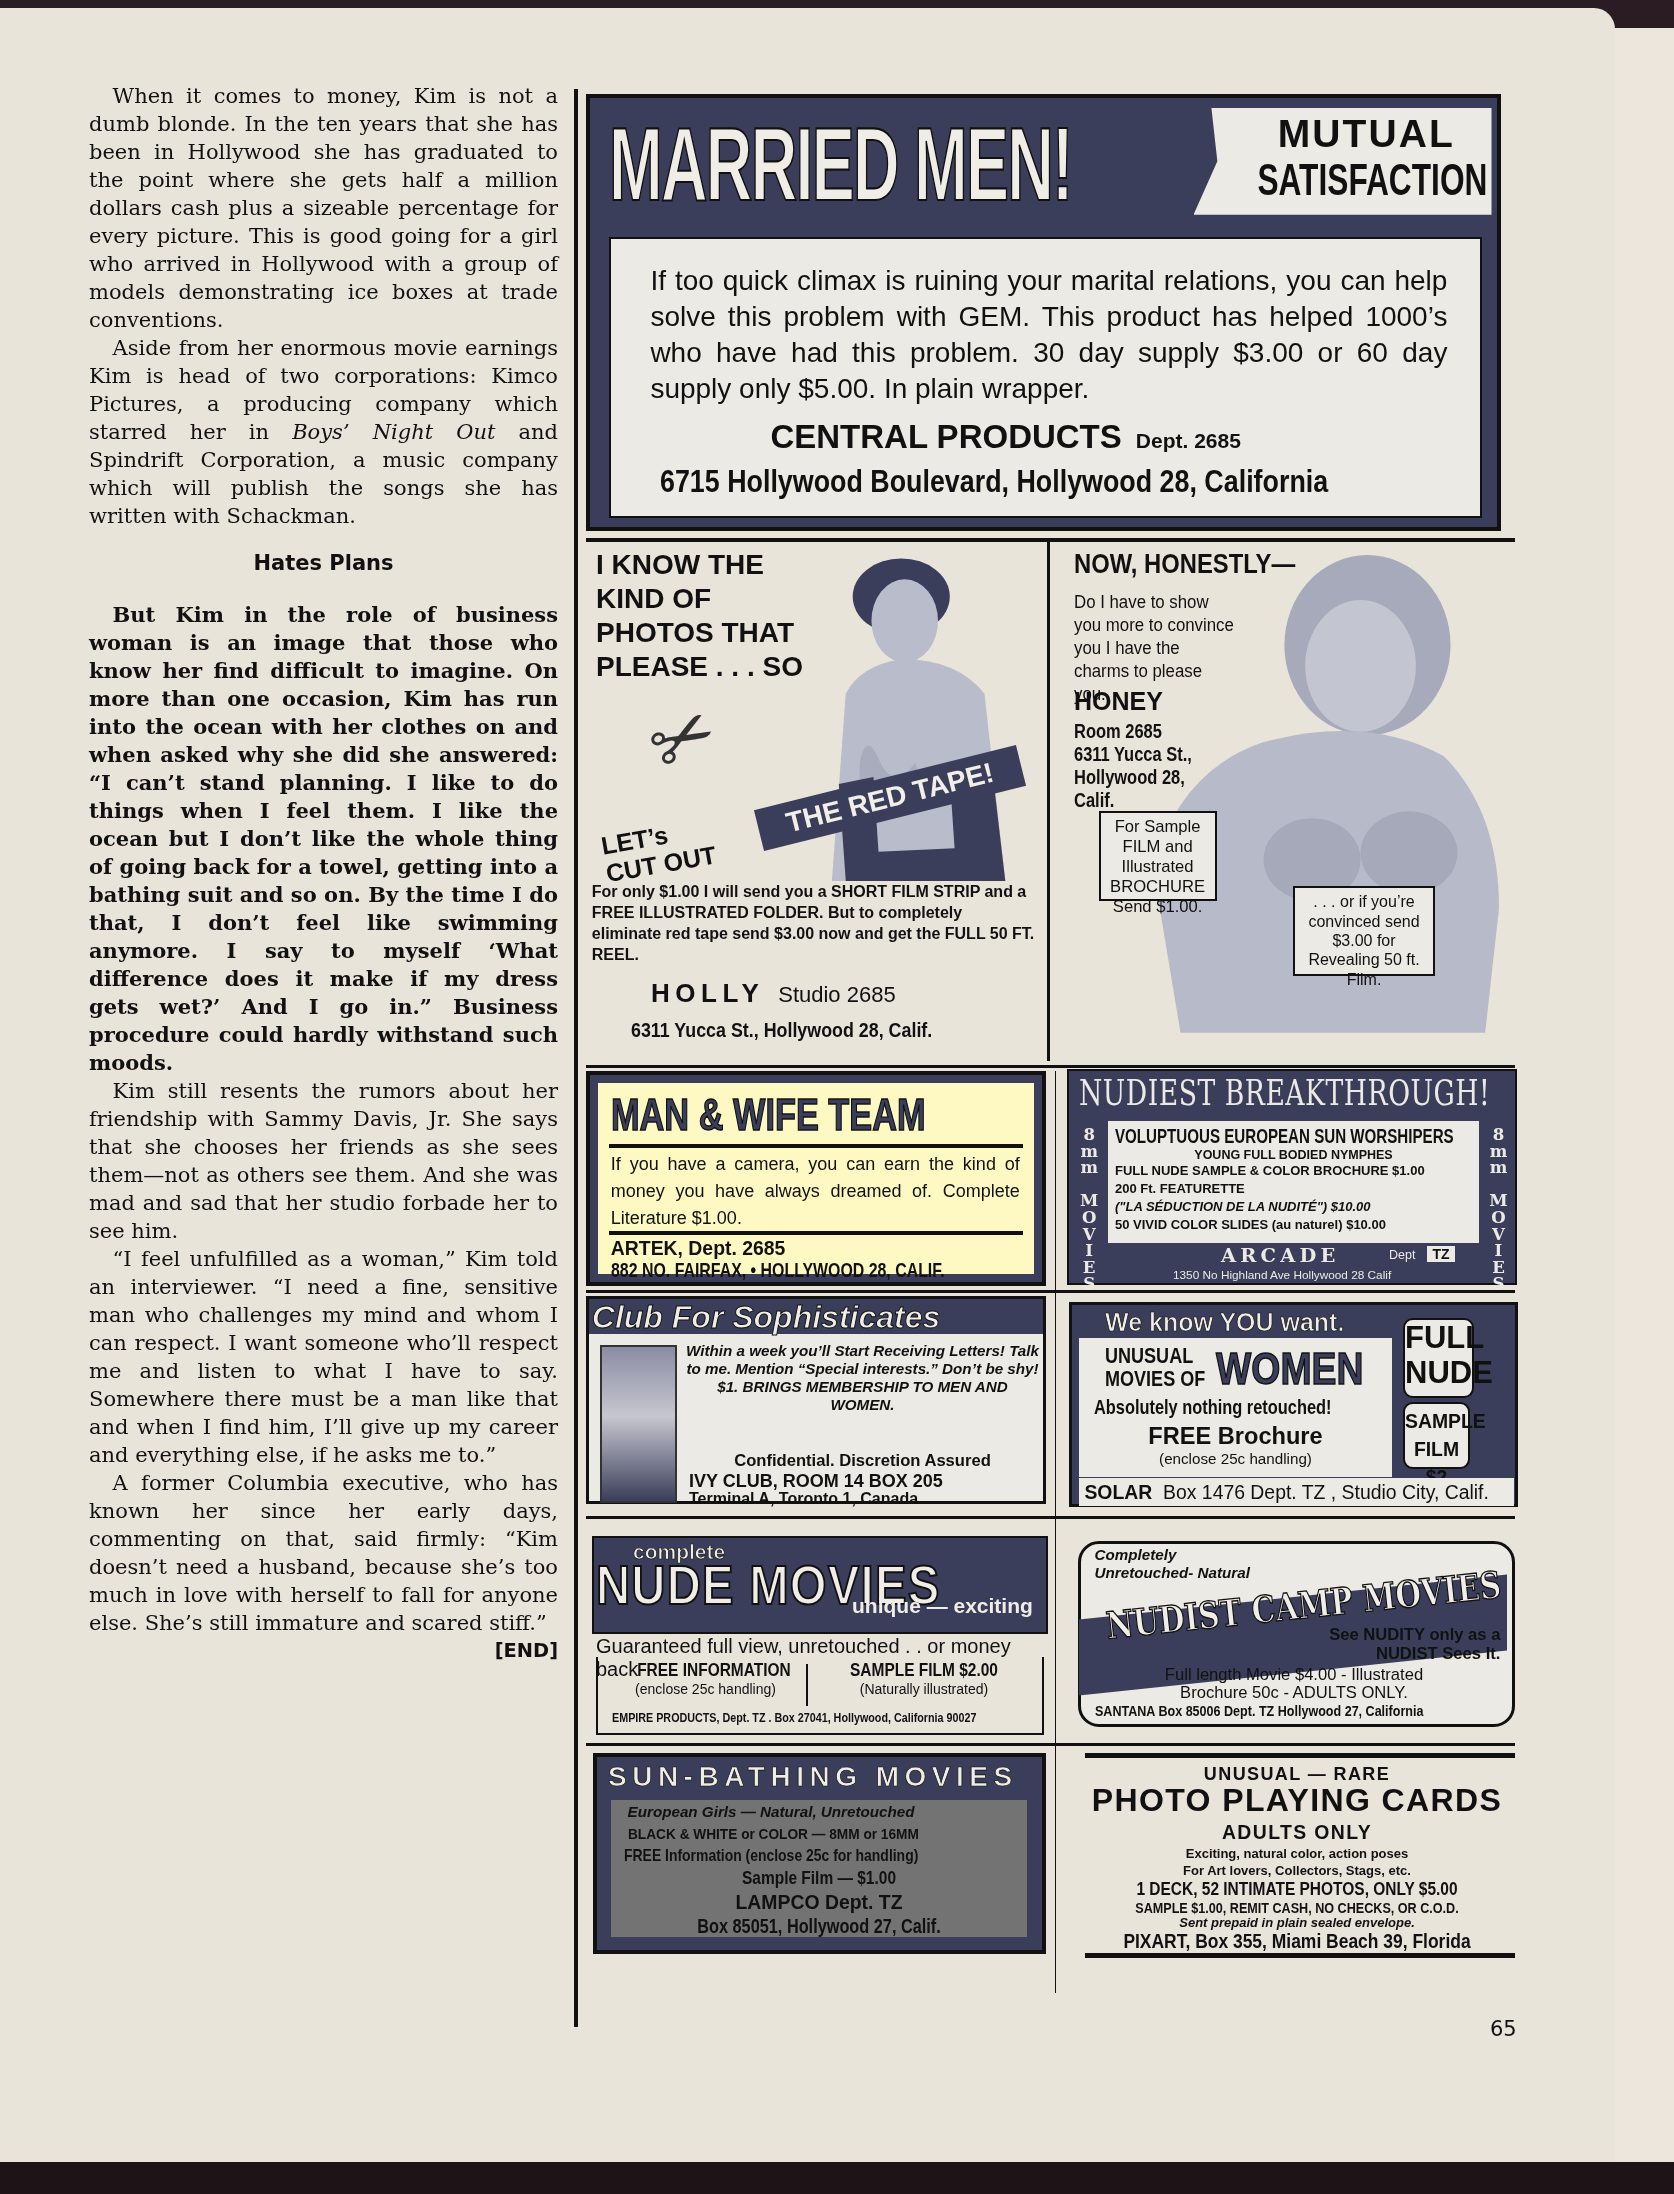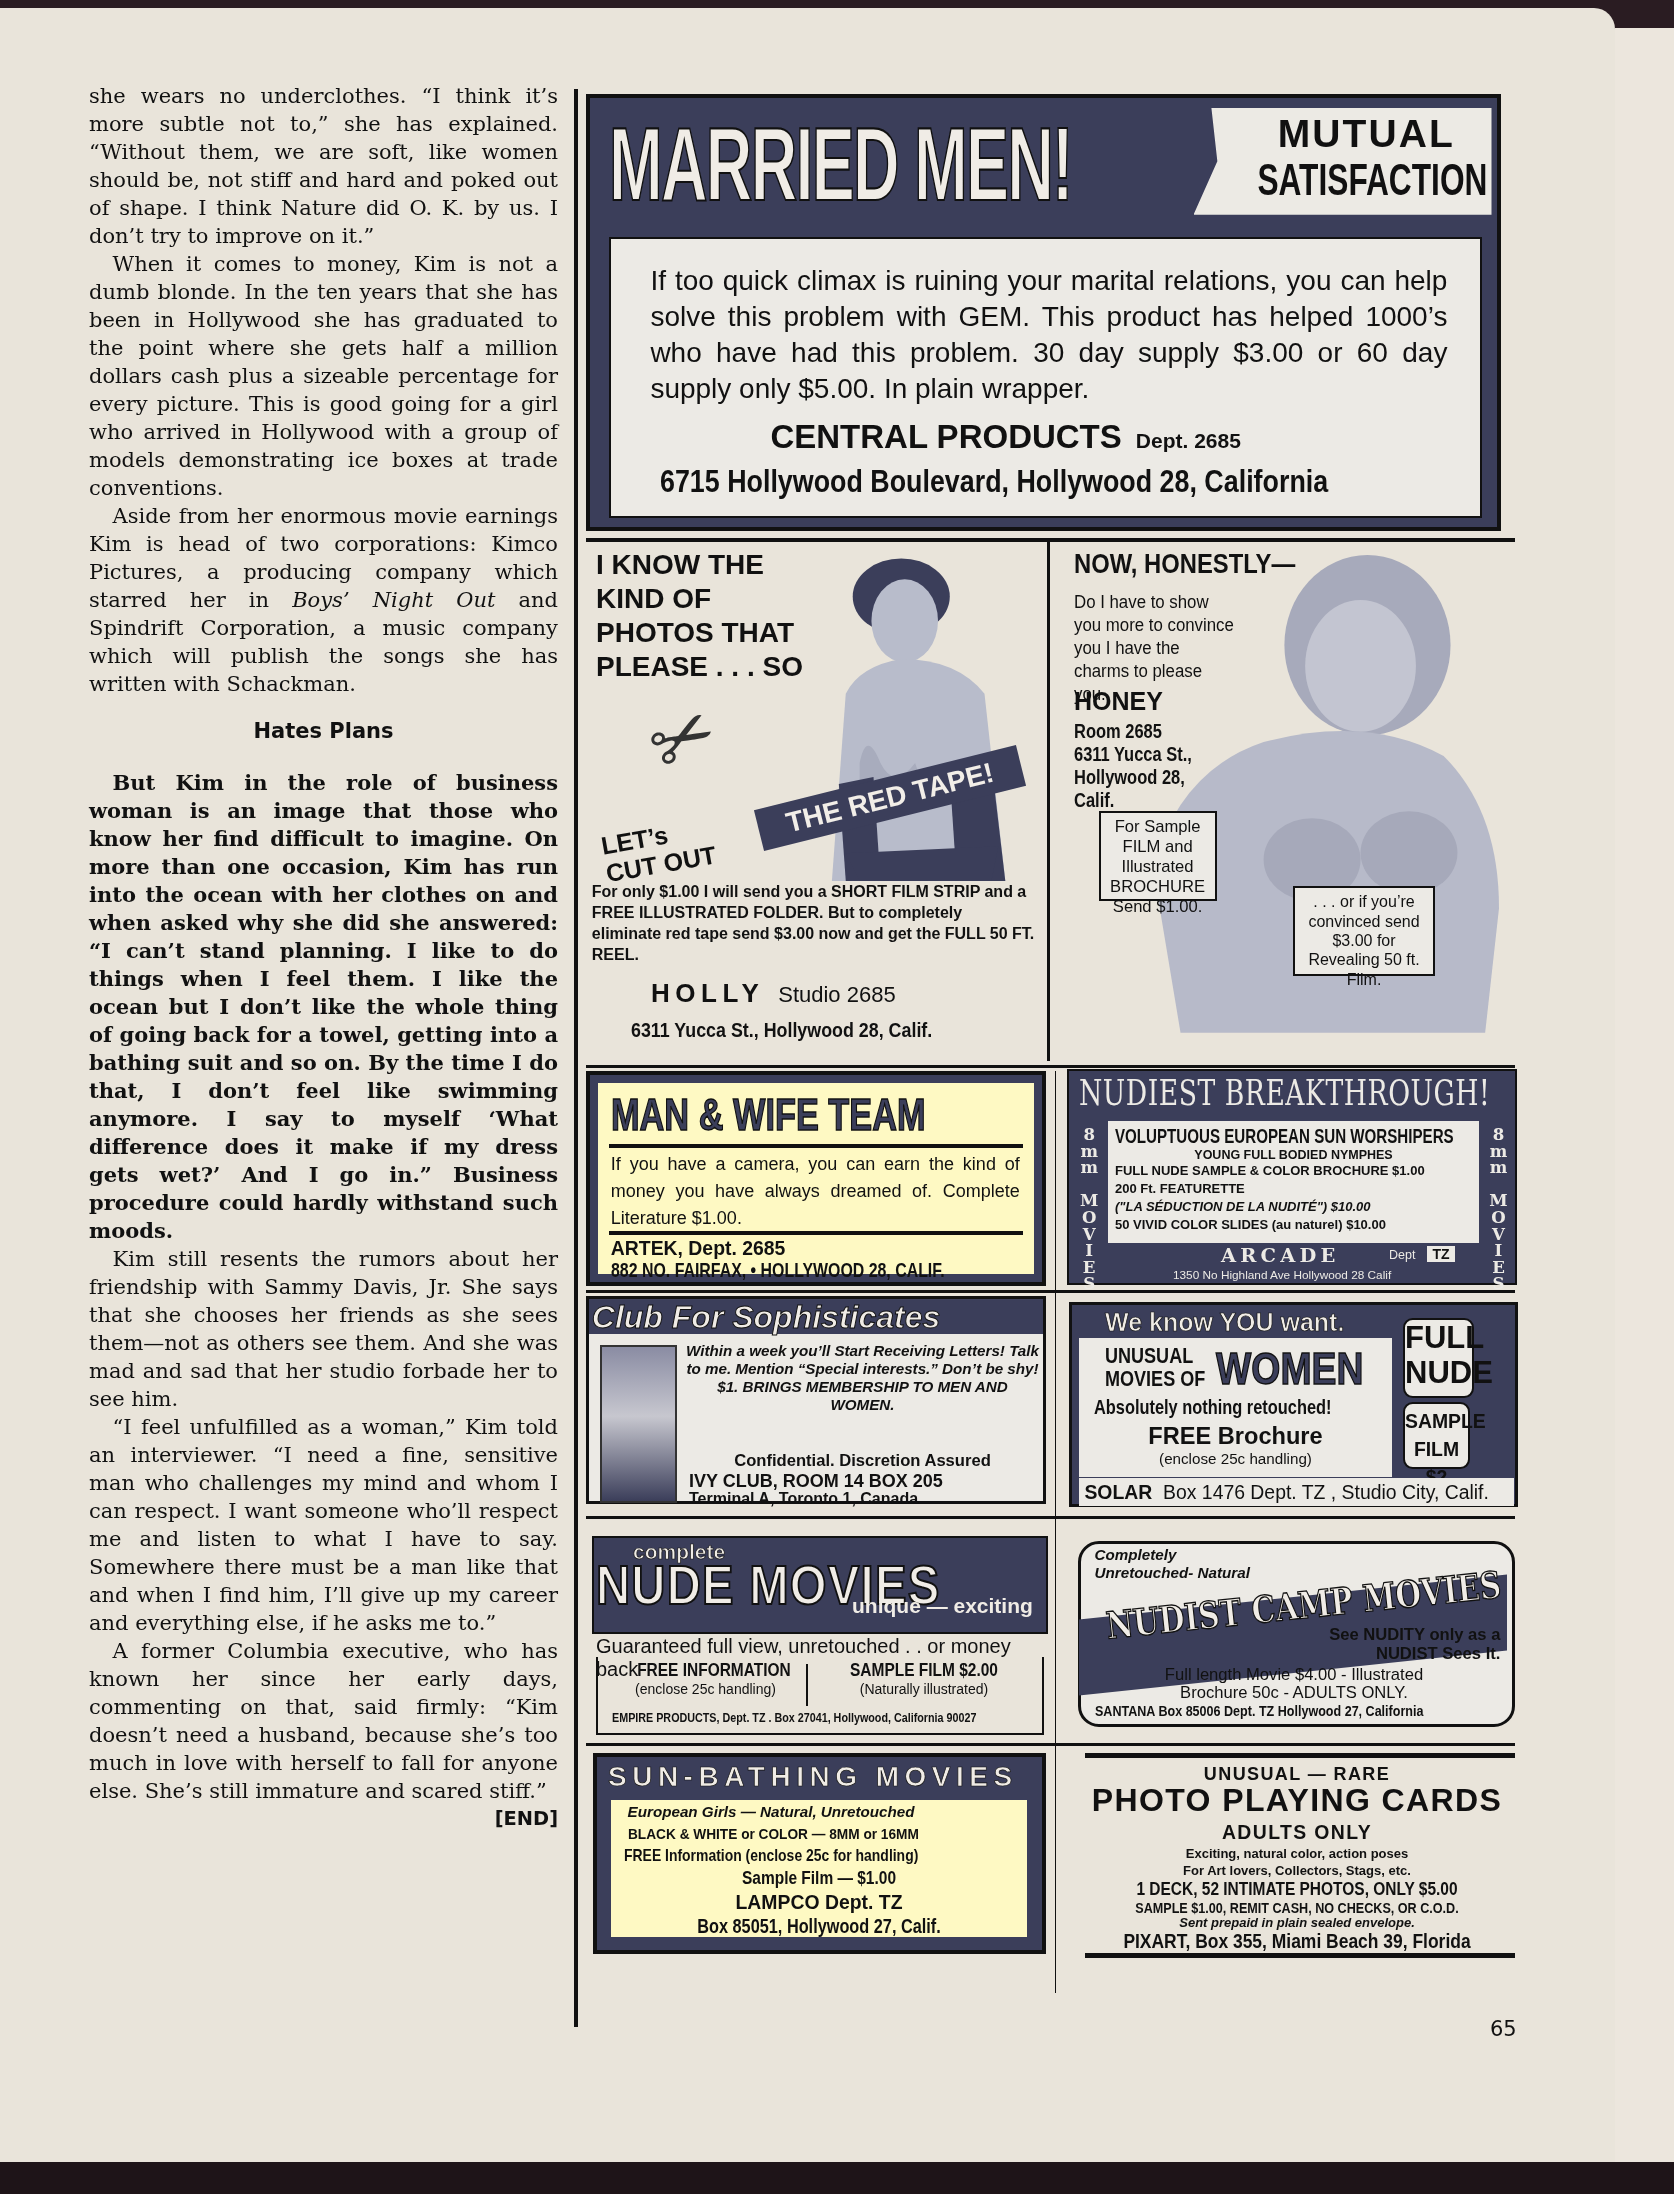--- a/index.html
+++ b/index.html
@@ -157,21 +157,21 @@
   #ad9 .top { position:absolute; left:23.6px; top:18px; font-size:15.2px; font-weight:bold; font-style:italic; line-height:18px; }
   #ad9 .nc { position:absolute; left:33px; top:76px; font-size:37px; font-weight:bold; color:#f0ece6; -webkit-text-stroke:1.4px #111; transform:rotate(-6deg) scaleX(0.8); transform-origin:left top; white-space:nowrap; font-family:"DejaVu Serif",serif; }
   #ad9 .see { position:absolute; right:16.6px; top:97px; font-size:16.6px; font-weight:bold; text-align:right; line-height:19.4px; }
   #ad9 .f1 { position:absolute; left:0; width:100%; top:137px; text-align:center; font-size:16.6px; }
   #ad9 .f2 { position:absolute; left:0; width:100%; top:155px; text-align:center; font-size:16.6px; }
   #ad9 .bot { position:absolute; left:23.6px; top:175px; font-size:14.6px; font-weight:bold; white-space:nowrap; transform:scaleX(0.86); transform-origin:left top; }
 
   
   #ad10 { left:593px; top:1753px; width:453px; height:201px; border:4.2px solid #111; background:#3b3e5a; }
   #ad10 .h { position:absolute; left:11px; top:4.2px; font-size:28px; font-weight:bold; color:#f0ece6; -webkit-text-stroke:0.7px #111; letter-spacing:5.5px; white-space:nowrap; }
-  #ad10 .in { position:absolute; left:14px; top:43px; width:416px; height:137px; background:#fef9c3; }
+  #ad10 .in { position:absolute; left:14px; top:43px; width:416px; height:137px; background:#737373; }
   #ad10 .l1 { position:absolute; left:16.6px; top:2.8px; font-size:15.2px; font-weight:bold; font-style:italic; }
   #ad10 .l2 { position:absolute; left:16.6px; top:25px; font-size:15.2px; font-weight:bold; transform:scaleX(0.9); transform-origin:left top; white-space:nowrap; }
   #ad10 .l3 { position:absolute; left:12.5px; top:46px; font-size:16.6px; font-weight:bold; transform:scaleX(0.84); transform-origin:left top; white-space:nowrap; }
   #ad10 .l4 { position:absolute; left:0; width:100%; top:68px; text-align:center; font-size:18px; font-weight:bold; transform:scaleX(0.86); }
   #ad10 .l5 { position:absolute; left:0; width:100%; top:91px; text-align:center; font-size:19.4px; font-weight:bold; }
   #ad10 .l6 { position:absolute; left:0; width:100%; top:115px; text-align:center; font-size:19.4px; font-weight:bold; transform:scaleX(0.84); white-space:nowrap; }
 
   
   #ad11 { left:1078px; top:1753px; width:438px; height:201px; }
   #ad11 .r1 { position:absolute; left:7px; top:0; width:430px; height:4.9px; background:#111; }
@@ -188,21 +188,20 @@
   #ad11 .i { top:177px; font-size:19.4px; font-weight:bold; transform:scaleX(0.9); }
 </style>
 </head>
 <body>
 
 <div class="page"></div>
 <div class="page-right-edge"></div>
 <div class="page-bottom-dark"></div>
 
 <div class="article">
-  <p class="first">she wears no underclothes. “I think it’s more subtle not to,” she has explained. “Without them, we are soft, like women should be, not stiff and hard and poked out of shape. I think Nature did O. K. by us. I don’t try to improve on it.”</p>
   <p>When it comes to money, Kim is not a dumb blonde. In the ten years that she has been in Hollywood she has graduated to the point where she gets half a million dollars cash plus a sizeable percentage for every picture. This is good going for a girl who arrived in Hollywood with a group of models demonstrating ice boxes at trade conventions.</p>
   <p><span>Aside from her enormous movie earnings Kim is head of two corporations: Kimco Pictures, a producing company which starred her in </span><i>Boys’ Night Out</i><span> and Spindrift Corporation, a music company which will publish the songs she has written with Schackman.</span></p>
   <p class="sub">Hates Plans</p>
   <p class="bold">But Kim in the role of business woman is an image that those who know her find difficult to imagine. On more than one occasion, Kim has run into the ocean with her clothes on and when asked why she did she answered: “I can’t stand planning. I like to do things when I feel them. I like the ocean but I don’t like the whole thing of going back for a towel, getting into a bathing suit and so on. By the time I do that, I don’t feel like swimming anymore. I say to myself ‘What difference does it make if my dress gets wet?’ And I go in.” Business procedure could hardly withstand such moods.</p>
   <p>Kim still resents the rumors about her friendship with Sammy Davis, Jr. She says that she chooses her friends as she sees them—not as others see them. And she was mad and sad that her studio forbade her to see him.</p>
   <p>“I feel unfulfilled as a woman,” Kim told an interviewer. “I need a fine, sensitive man who challenges my mind and whom I can respect. I want someone who’ll respect me and listen to what I have to say. Somewhere there must be a man like that and when I find him, I’ll give up my career and everything else, if he asks me to.”</p>
   <p><span>A former Columbia executive, who has known her since her early days, commenting on that, said firmly: “Kim doesn’t need a husband, because she’s too much in love with herself to fall for anyone else. She’s still immature and scared stiff.”</span> <span class="end">[END]</span></p>
 </div>
 <div class="col-rule"></div>
 

